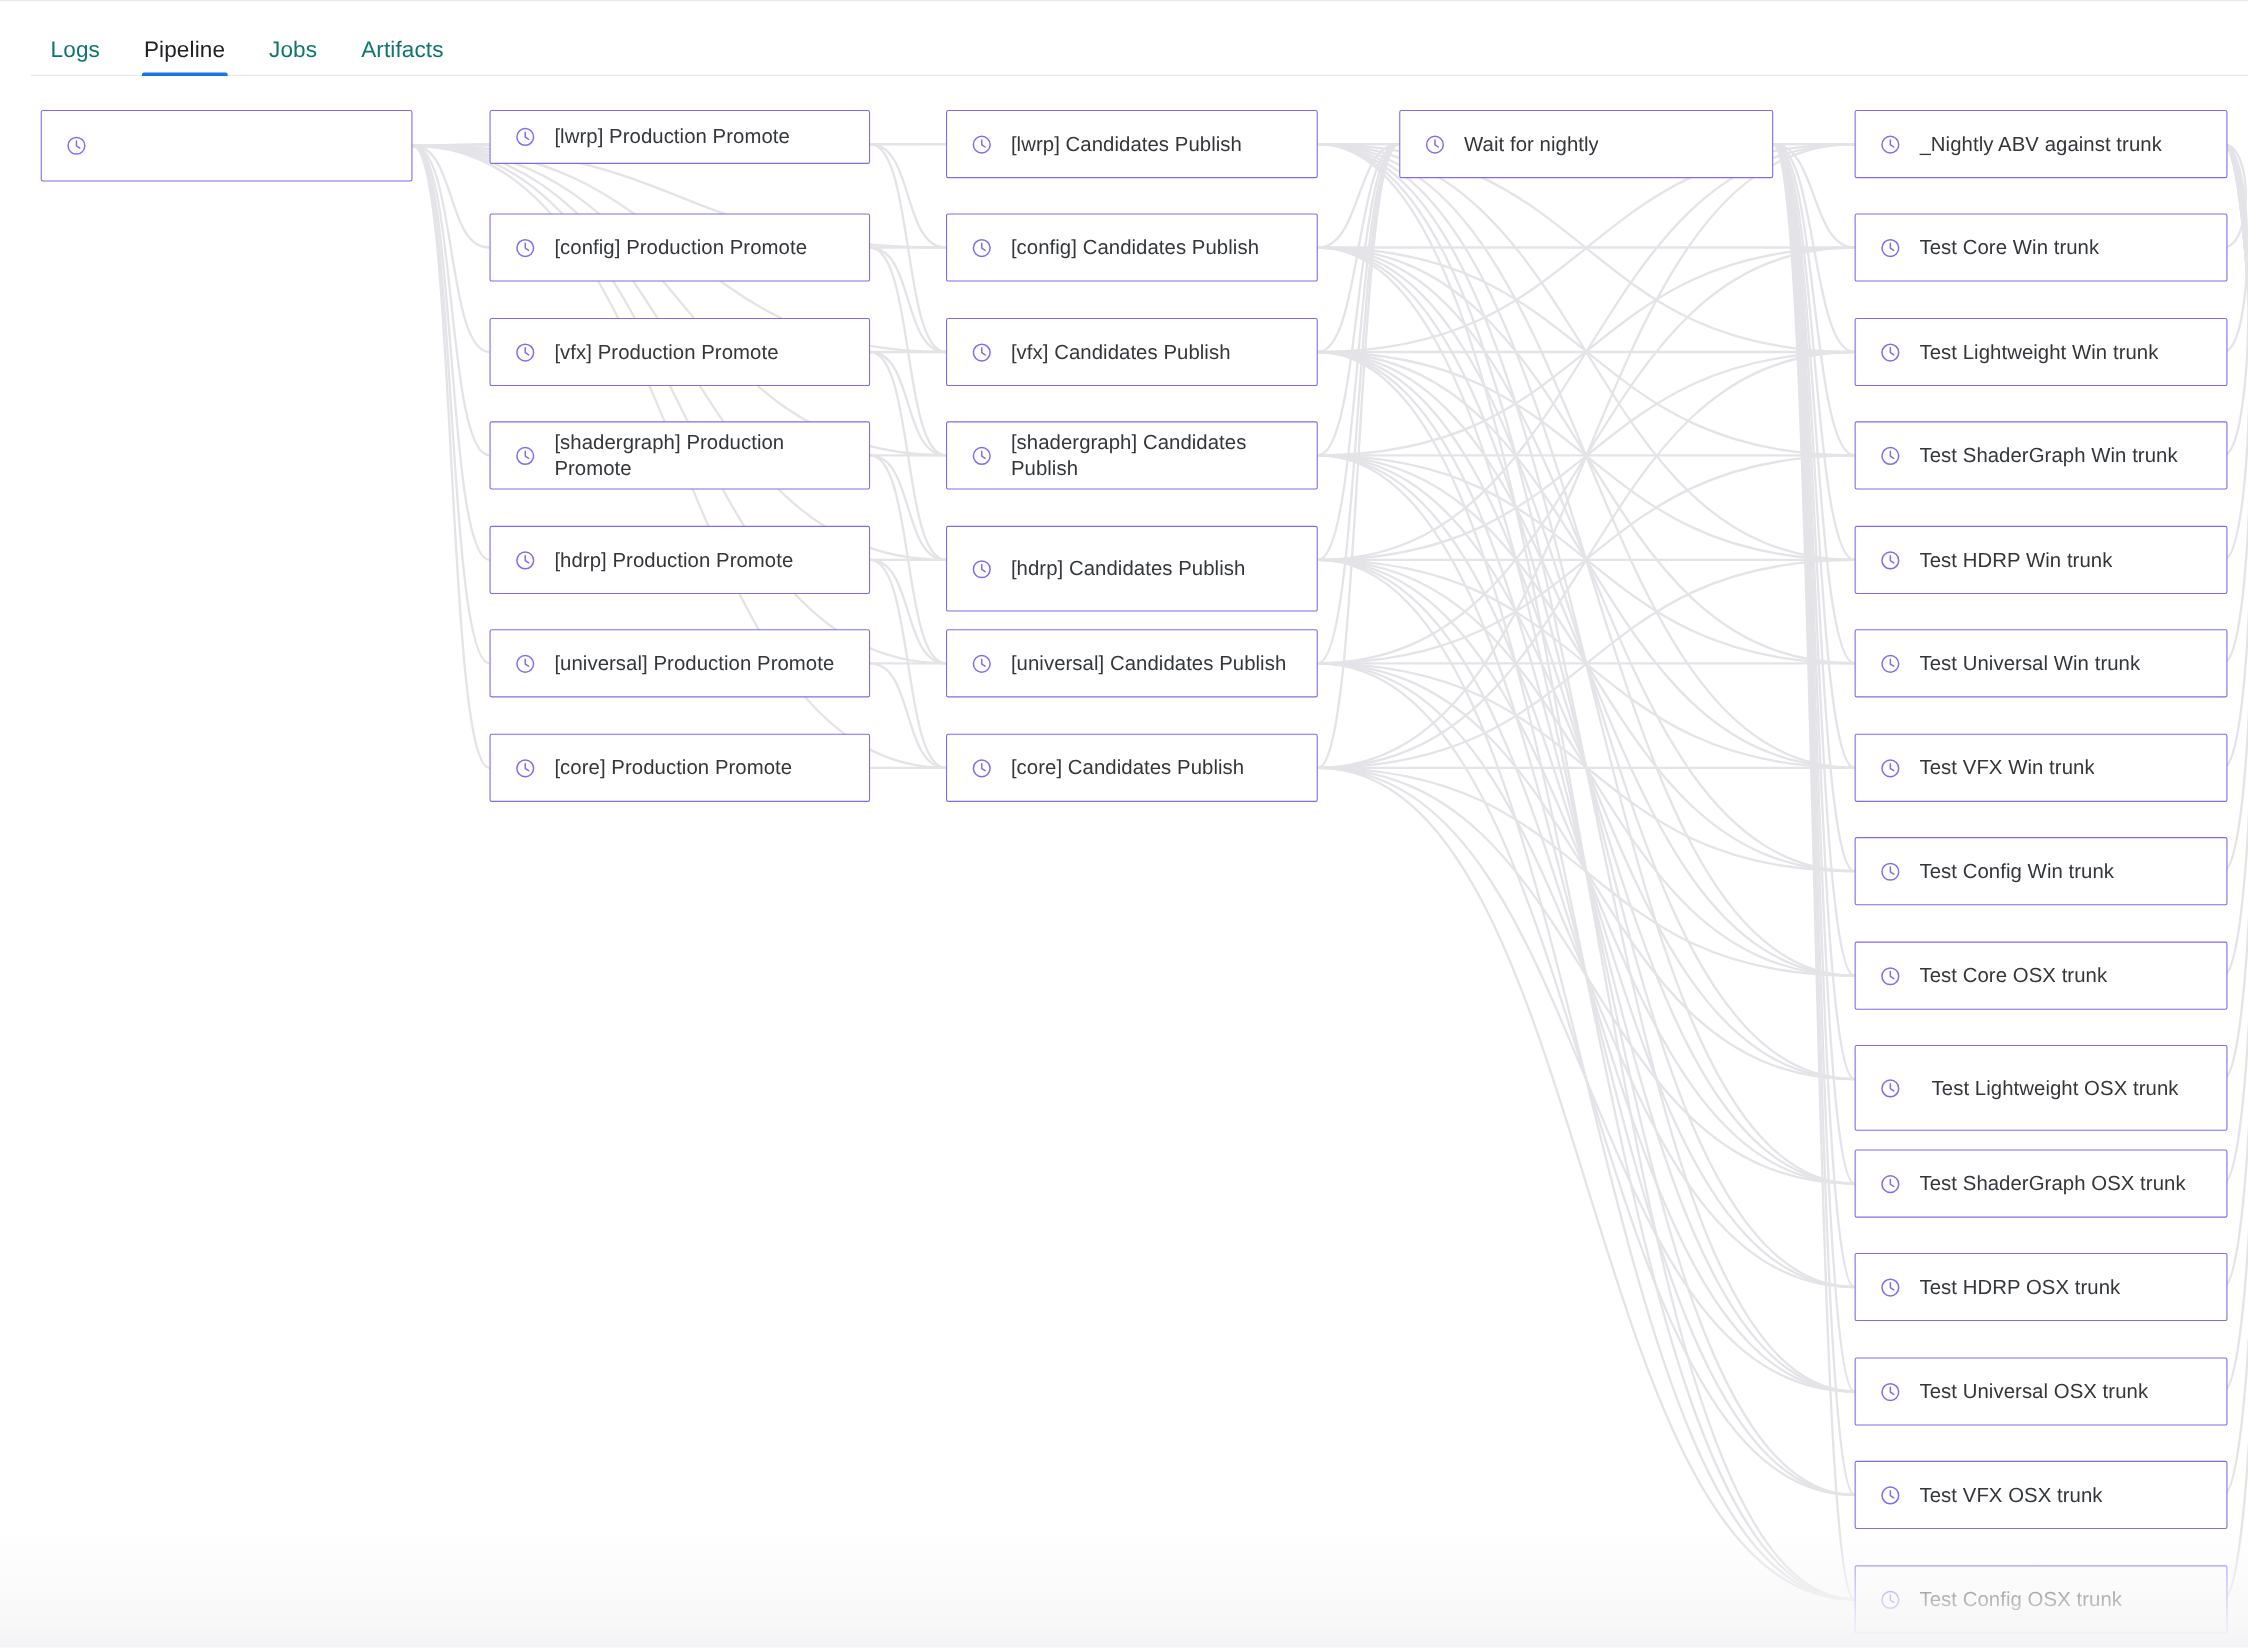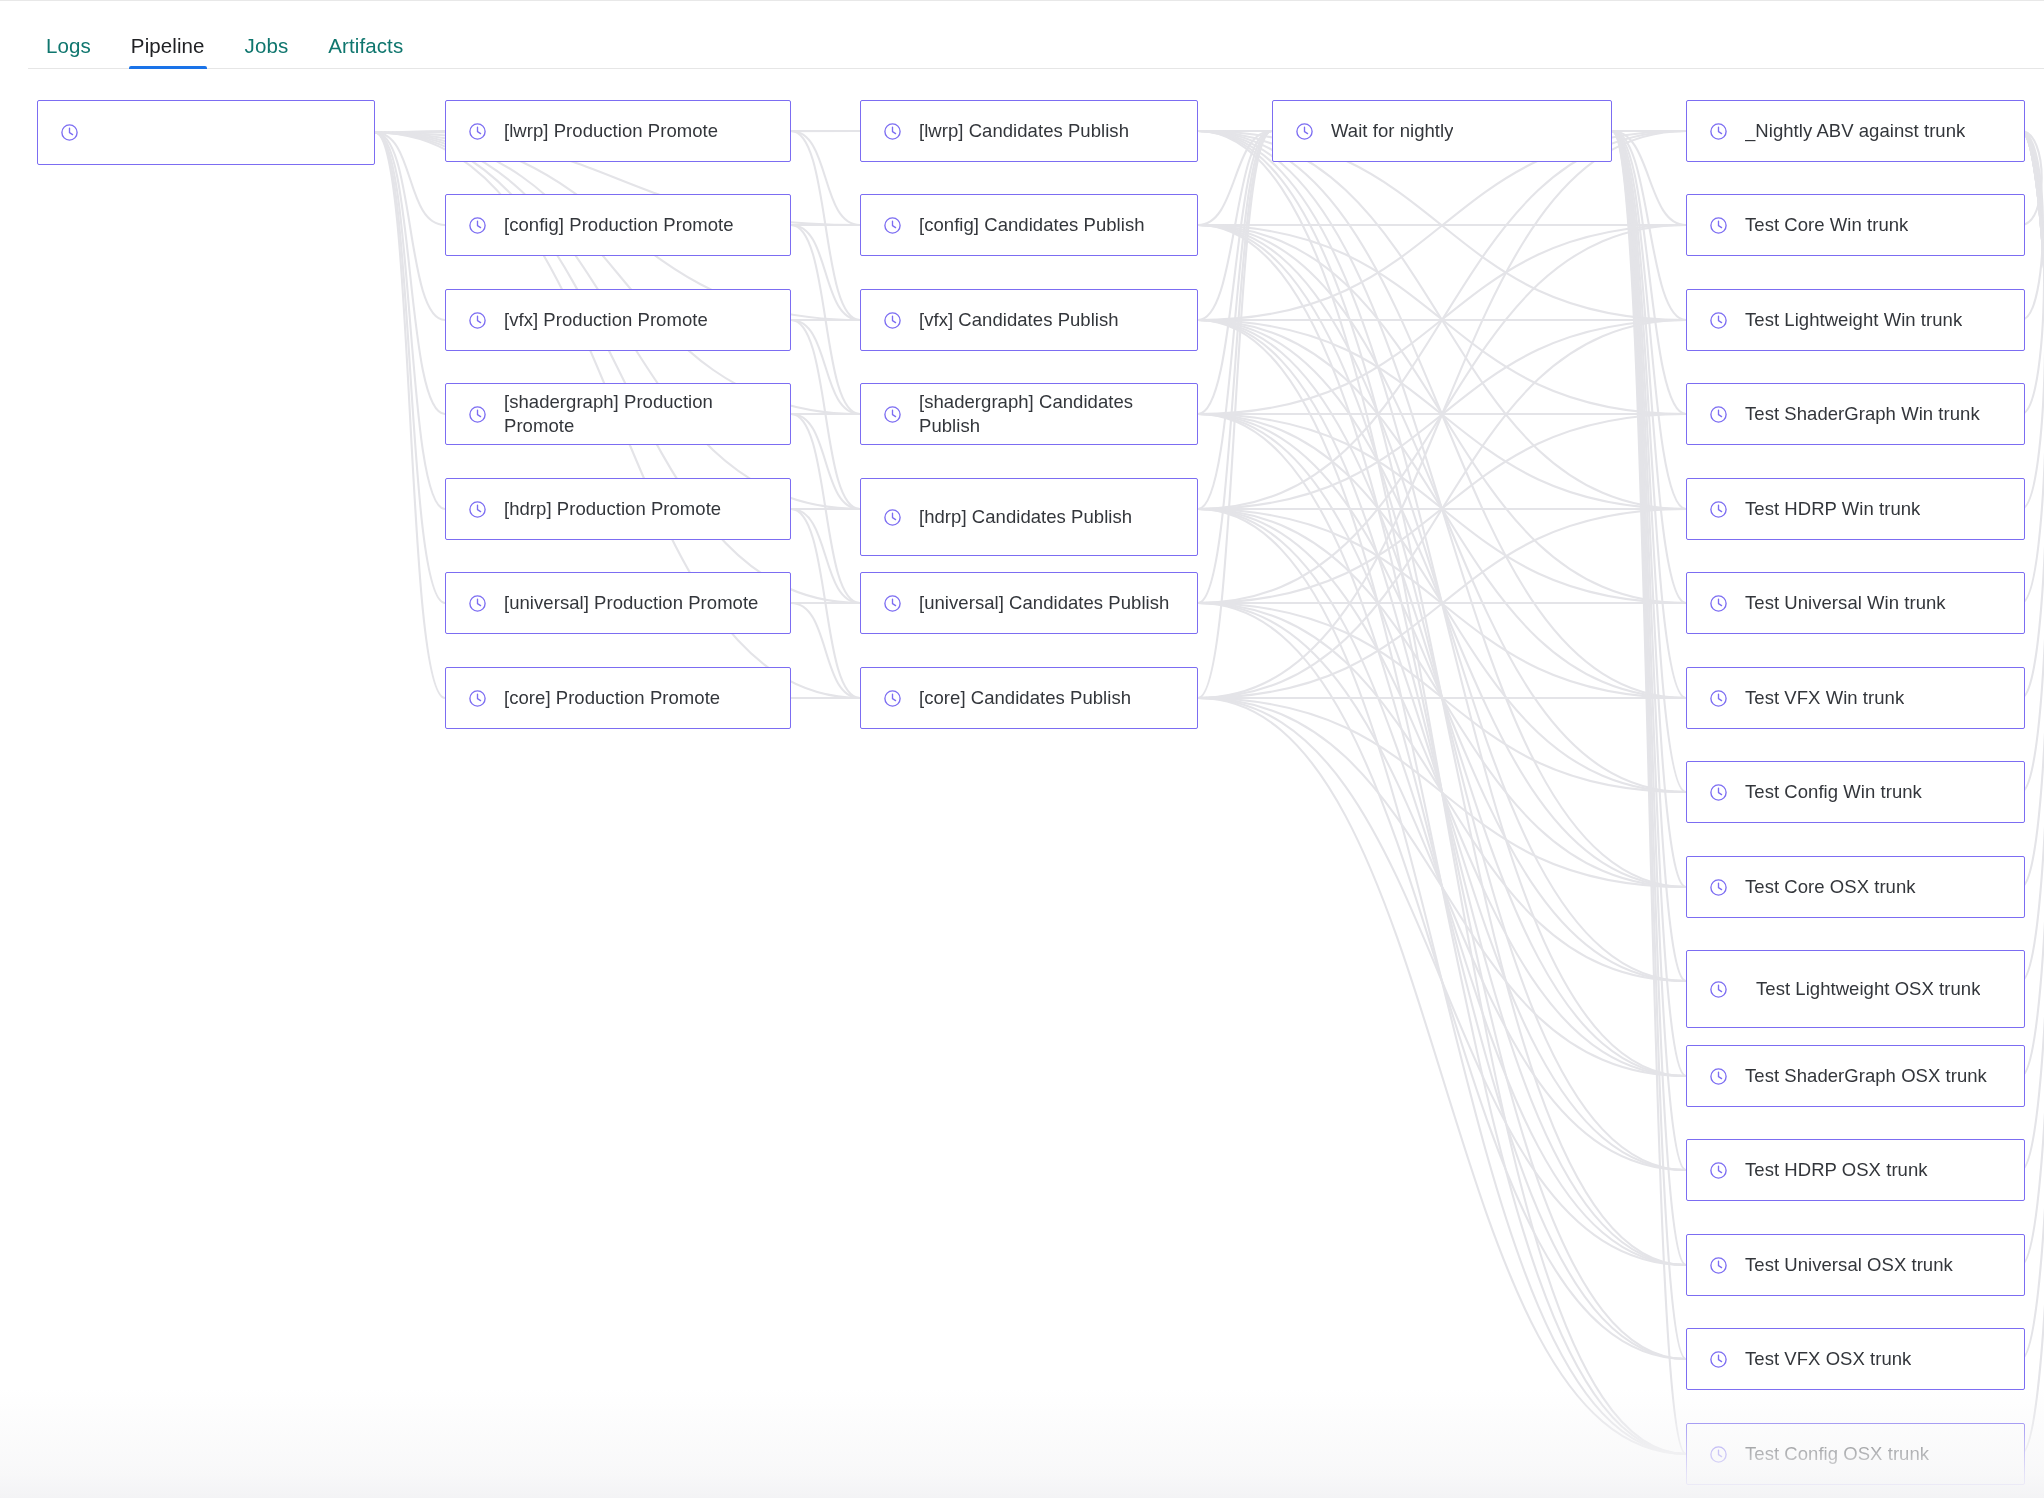--- a/index.html
+++ b/index.html
@@ -273,21 +273,21 @@
         <path d="M2021,62 C2067.8,62 2067.8,1290 2021,1290" fill="none" stroke="#e4e4e8" stroke-width="2.1"></path>
         <path d="M2021,62 C2069.4,62 2069.4,1385 2021,1385" fill="none" stroke="#e4e4e8" stroke-width="2.1"></path>
       </svg>
     <div id="nodes-layer">
         <div class="node" style="left: 37px; top: 31px; width: 338px; height: 65px;">
           <svg class="clock" viewBox="0 0 24 24" xmlns="http://www.w3.org/2000/svg">
             <circle cx="12" cy="12" r="9.6" fill="none" stroke="#7c6df2" stroke-width="1.7"></circle>
             <path d="M12 6.6 L12 12.2 L15.9 14.7" fill="none" stroke="#7c6df2" stroke-width="1.7" stroke-linecap="round" stroke-linejoin="round"></path>
           </svg>
         </div>
-        <div class="node" style="left: 445px; top: 31px; width: 346px; height: 62px;">
+        <div class="node" style="left: 445px; top: 31px; width: 346px; height: 49px;">
           <svg class="clock" viewBox="0 0 24 24" xmlns="http://www.w3.org/2000/svg">
             <circle cx="12" cy="12" r="9.6" fill="none" stroke="#7c6df2" stroke-width="1.7"></circle>
             <path d="M12 6.6 L12 12.2 L15.9 14.7" fill="none" stroke="#7c6df2" stroke-width="1.7" stroke-linecap="round" stroke-linejoin="round"></path>
           </svg>
           <span class="label">[lwrp] Production Promote</span>
         </div>
         <div class="node" style="left: 445px; top: 125px; width: 346px; height: 62px;">
           <svg class="clock" viewBox="0 0 24 24" xmlns="http://www.w3.org/2000/svg">
             <circle cx="12" cy="12" r="9.6" fill="none" stroke="#7c6df2" stroke-width="1.7"></circle>
             <path d="M12 6.6 L12 12.2 L15.9 14.7" fill="none" stroke="#7c6df2" stroke-width="1.7" stroke-linecap="round" stroke-linejoin="round"></path>

